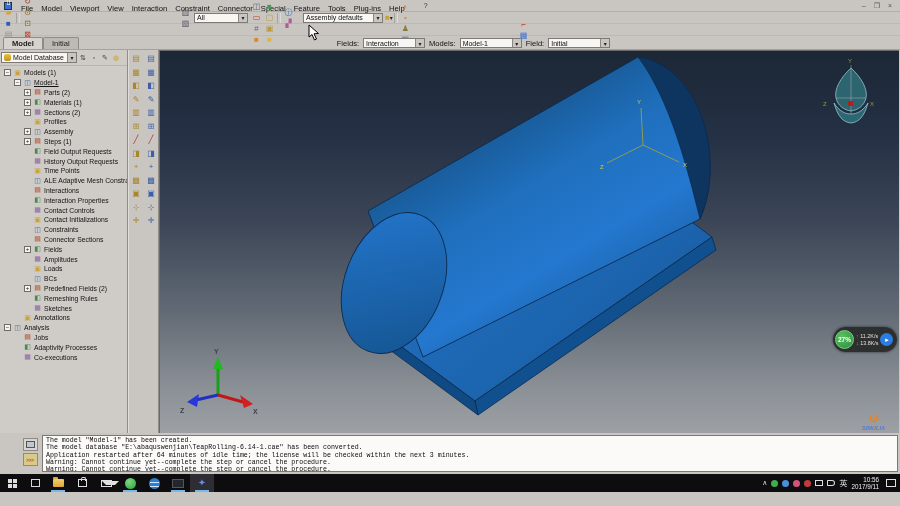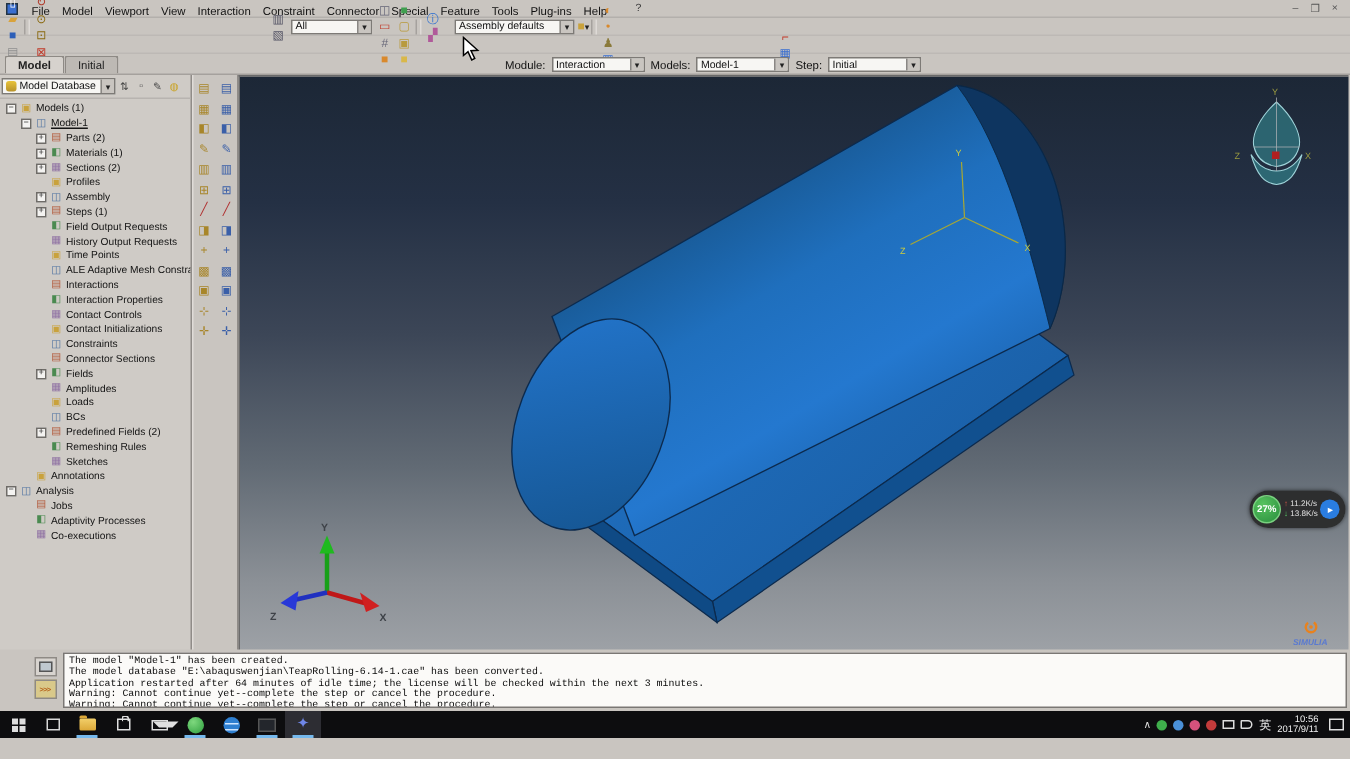--- a/index.html
+++ b/index.html
@@ -207,31 +207,31 @@
         <span class="tb-btn" style="color: rgb(58, 111, 208);">▦</span>
       </span>
   </div>
 
   <div class="context-row">
     <div class="tabs" id="tabs">
         <span class="tab active">Model</span>
         <span class="tab">Initial</span>
       </div>
     <div class="modbar">
-      <label>Module:</label>
+      <label>Fields:</label>
       <div class="combo mod-combo">
         <span>Interaction</span>
           <span class="arrow">▾</span>
       </div>
       <label>Models:</label>
       <div class="combo mod-combo">
         <span>Model-1</span>
           <span class="arrow">▾</span>
       </div>
-      <label>Step:</label>
+      <label>Field:</label>
       <div class="combo mod-combo">
         <span>Initial</span>
           <span class="arrow">▾</span>
       </div>
     </div>
   </div>
 
   <div class="main">
     <div class="tree-panel">
       <div class="tree-header">

